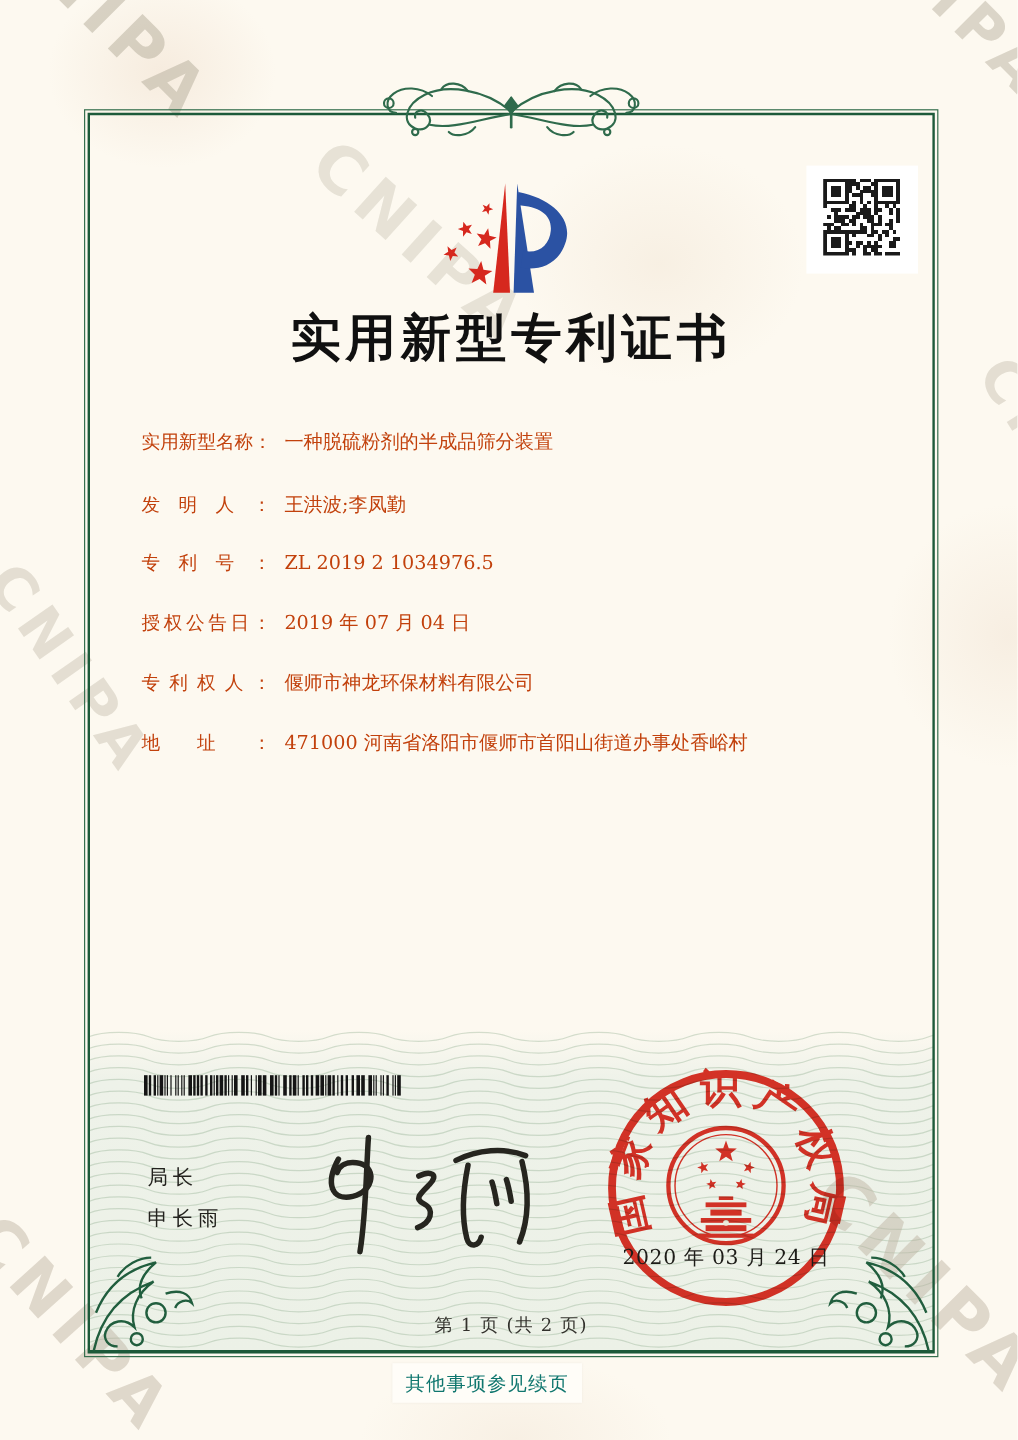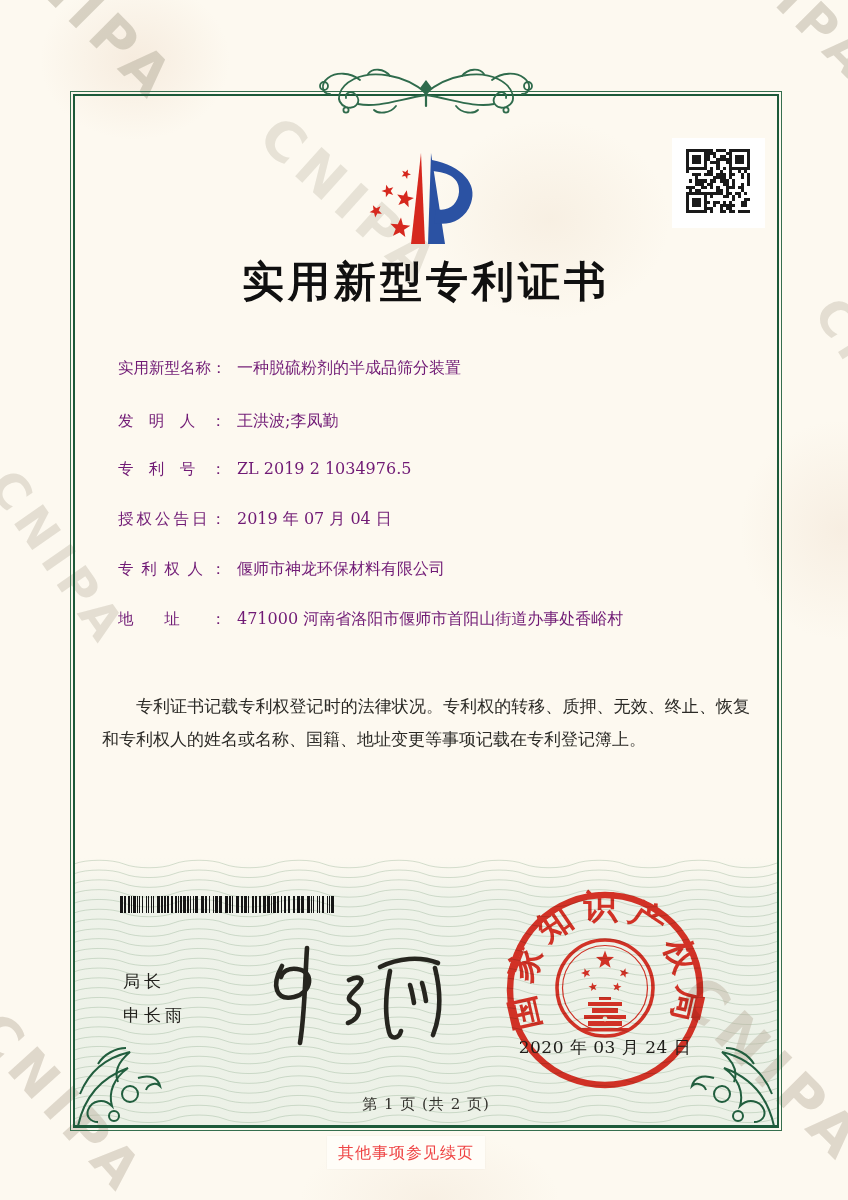--- a/index.html
+++ b/index.html
@@ -30,21 +30,21 @@
   
   .cert-no{position:absolute;left:112px;top:148px;z-index:5;font-size:16.5px;
            letter-spacing:3px;color:#2b2a26;}
   .qr-pad{position:absolute;left:672px;top:138px;width:93px;height:90px;background:#fff;z-index:5;}
   .qr-pad svg{position:absolute;left:14px;top:11px;}
   .logo{position:absolute;left:368px;top:146px;z-index:5;}
   .title{position:absolute;left:0;top:254px;width:852px;text-align:center;z-index:5;
          font-size:42px;font-weight:700;color:#101010;letter-spacing:4px;}
 
   
-  .row{position:absolute;left:118px;z-index:5;font-size:16px;color:#701a75;white-space:nowrap;}
+  .row{position:absolute;left:118px;z-index:5;font-size:16px;color:#c2410c;white-space:nowrap;}
   .lbl{display:inline-block;width:108px;font-size:15.5px;text-align:justify;text-align-last:justify;
        vertical-align:baseline;}
   .val{margin-left:11px;}
   .grant2{position:absolute;left:315px;top:0;}
 
   
   .paras{position:absolute;left:102px;top:690px;width:648px;z-index:5;
          font-size:17px;line-height:32.5px;color:#2b2a26;text-align:justify;}
   .paras p{margin:0;text-indent:2em;}
 
@@ -53,21 +53,21 @@
   .barcode i{display:inline-block;height:100%;background:#151515;}
   .barcode em{display:inline-block;height:100%;}
   .signer{position:absolute;left:123px;z-index:5;font-size:17px;color:#23221e;letter-spacing:4px;}
   .signature{position:absolute;left:252px;top:940px;z-index:5;}
   .seal{position:absolute;left:500px;top:885px;z-index:6;opacity:.94;mix-blend-mode:multiply;}
   .seal-date{position:absolute;left:516px;top:1036px;width:178px;text-align:center;z-index:7;
              font-size:17px;color:#1d1c18;letter-spacing:.5px;white-space:nowrap;}
   .page-info{position:absolute;left:0;top:1095px;width:852px;text-align:center;z-index:5;
              font-size:15px;color:#33322d;letter-spacing:1px;}
   .note-box{position:absolute;left:327px;top:1136px;width:158px;height:33px;background:#fffdf8;
-            z-index:5;text-align:center;line-height:33px;font-size:16px;color:#ef4444;
+            z-index:5;text-align:center;line-height:33px;font-size:16px;color:#0f766e;
             letter-spacing:1px;box-shadow:0 0 2px rgba(0,0,0,.05);}
 </style>
 </head>
 <body>
 
 <div class="page">
 
   <div class="blob" style="left:40px;top:-20px;width:190px;height:160px;background:radial-gradient(closest-side,rgba(226,196,170,.25),transparent);"></div>
   <div class="blob" style="left:430px;top:120px;width:240px;height:200px;background:radial-gradient(closest-side,rgba(228,206,180,.22),transparent);"></div>
   <div class="blob" style="left:740px;top:420px;width:200px;height:220px;background:radial-gradient(closest-side,rgba(226,200,175,.22),transparent);"></div>
@@ -430,21 +430,20 @@
     <span class="lbl">授权公告日：</span><span class="val">2019 年 07 月 04 日</span>
   </div>
   <div class="row" style="top:559px">
     <span class="lbl">专利权人：</span><span class="val">偃师市神龙环保材料有限公司</span>
   </div>
   <div class="row" style="top:609px">
     <span class="lbl">地址：</span><span class="val">471000 河南省洛阳市偃师市首阳山街道办事处香峪村</span>
   </div>
 
   <div class="paras">
-    <p>专利证书记载专利权登记时的法律状况。专利权的转移、质押、无效、终止、恢复和专利权人的姓名或名称、国籍、地址变更等事项记载在专利登记簿上。</p>
   </div>
 
   <div class="barcode" id="barcode"><i style="width: 3px;"></i><em style="width: 1px;"></em><i style="width: 2px;"></i><em style="width: 2px;"></em><i style="width: 2px;"></i><em style="width: 1px;"></em><i style="width: 1px;"></i><em style="width: 1px;"></em><i style="width: 3px;"></i><em style="width: 1px;"></em><i style="width: 1px;"></i><em style="width: 1px;"></em><i style="width: 1px;"></i><em style="width: 2px;"></em><i style="width: 1px;"></i><em style="width: 3px;"></em><i style="width: 1px;"></i><em style="width: 1px;"></em><i style="width: 1px;"></i><em style="width: 2px;"></em><i style="width: 1px;"></i><em style="width: 1px;"></em><i style="width: 1px;"></i><em style="width: 3px;"></em><i style="width: 3px;"></i><em style="width: 1px;"></em><i style="width: 2px;"></i><em style="width: 1px;"></em><i style="width: 2px;"></i><em style="width: 1px;"></em><i style="width: 2px;"></i><em style="width: 2px;"></em><i style="width: 2px;"></i><em style="width: 2px;"></em><i style="width: 2px;"></i><em style="width: 1px;"></em><i style="width: 1px;"></i><em style="width: 1px;"></em><i style="width: 2px;"></i><em style="width: 1px;"></em><i style="width: 3px;"></i><em style="width: 1px;"></em><i style="width: 2px;"></i><em style="width: 1px;"></em><i style="width: 1px;"></i><em style="width: 2px;"></em><i style="width: 1px;"></i><em style="width: 1px;"></em><i style="width: 3px;"></i><em style="width: 3px;"></em><i style="width: 3px;"></i><em style="width: 1px;"></em><i style="width: 2px;"></i><em style="width: 2px;"></em><i style="width: 1px;"></i><em style="width: 3px;"></em><i style="width: 1px;"></i><em style="width: 1px;"></em><i style="width: 3px;"></i><em style="width: 1px;"></em><i style="width: 3px;"></i><em style="width: 3px;"></em><i style="width: 3px;"></i><em style="width: 1px;"></em><i style="width: 2px;"></i><em style="width: 1px;"></em><i style="width: 1px;"></i><em style="width: 3px;"></em><i style="width: 3px;"></i><em style="width: 2px;"></em><i style="width: 2px;"></i><em style="width: 1px;"></em><i style="width: 3px;"></i><em style="width: 1px;"></em><i style="width: 1px;"></i><em style="width: 3px;"></em><i style="width: 2px;"></i><em style="width: 1px;"></em><i style="width: 2px;"></i><em style="width: 2px;"></em><i style="width: 2px;"></i><em style="width: 2px;"></em><i style="width: 3px;"></i><em style="width: 1px;"></em><i style="width: 3px;"></i><em style="width: 1px;"></em><i style="width: 1px;"></i><em style="width: 1px;"></em><i style="width: 3px;"></i><em style="width: 1px;"></em><i style="width: 2px;"></i><em style="width: 2px;"></em><i style="width: 1px;"></i><em style="width: 2px;"></em><i style="width: 2px;"></i><em style="width: 2px;"></em><i style="width: 2px;"></i><em style="width: 3px;"></em><i style="width: 2px;"></i><em style="width: 2px;"></em><i style="width: 3px;"></i><em style="width: 1px;"></em><i style="width: 3px;"></i><em style="width: 3px;"></em><i style="width: 3px;"></i><em style="width: 1px;"></em><i style="width: 1px;"></i><em style="width: 1px;"></em><i style="width: 1px;"></i><em style="width: 3px;"></em><i style="width: 1px;"></i><em style="width: 1px;"></em><i style="width: 1px;"></i><em style="width: 2px;"></em><i style="width: 2px;"></i><em style="width: 3px;"></em><i style="width: 1px;"></i><em style="width: 1px;"></em><i style="width: 1px;"></i><em style="width: 1px;"></em><i style="width: 3px;"></i><em style="width: 2px;"></em></div>
 
   <div class="signer" style="top:970px">局长</div>
   <div class="signer" style="top:1004px">申长雨</div>
 
   <svg class="signature" width="200" height="108" viewBox="0 0 200 108">
     <g fill="none" stroke="#26251f" stroke-width="4.6" stroke-linecap="round" stroke-linejoin="round">
       <path d="M55,8 C53,38 53,72 48,103"></path>

